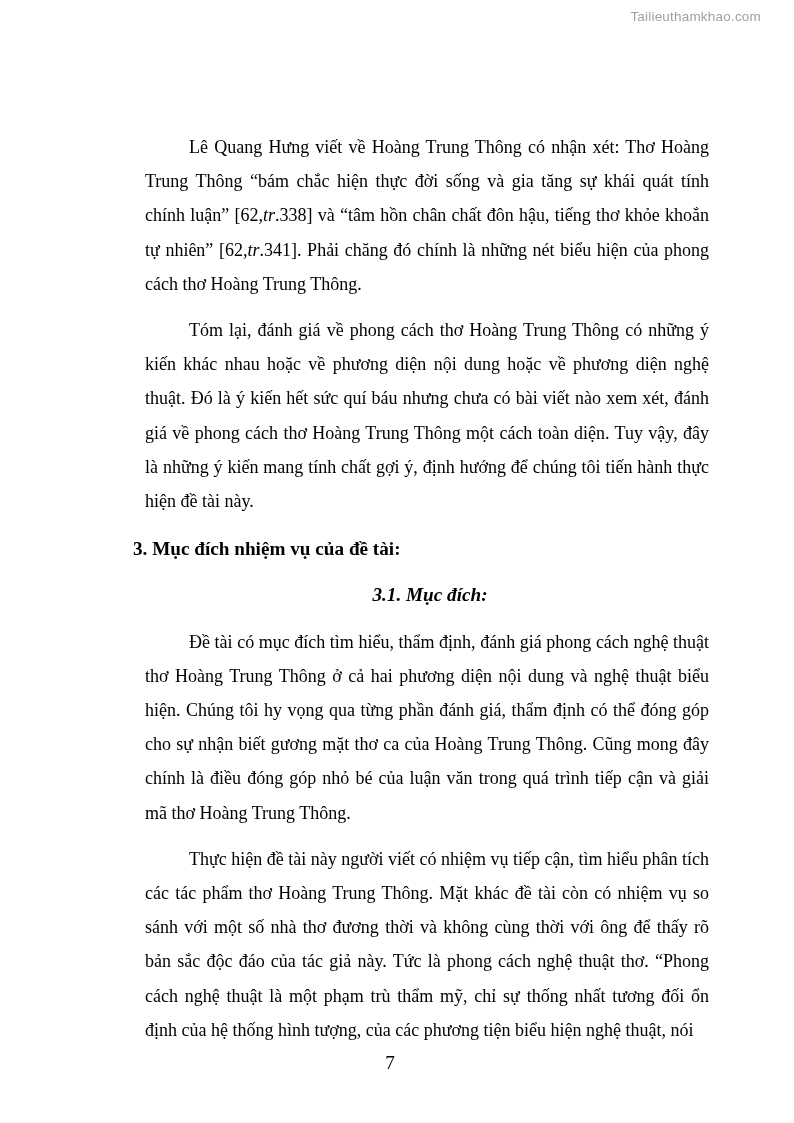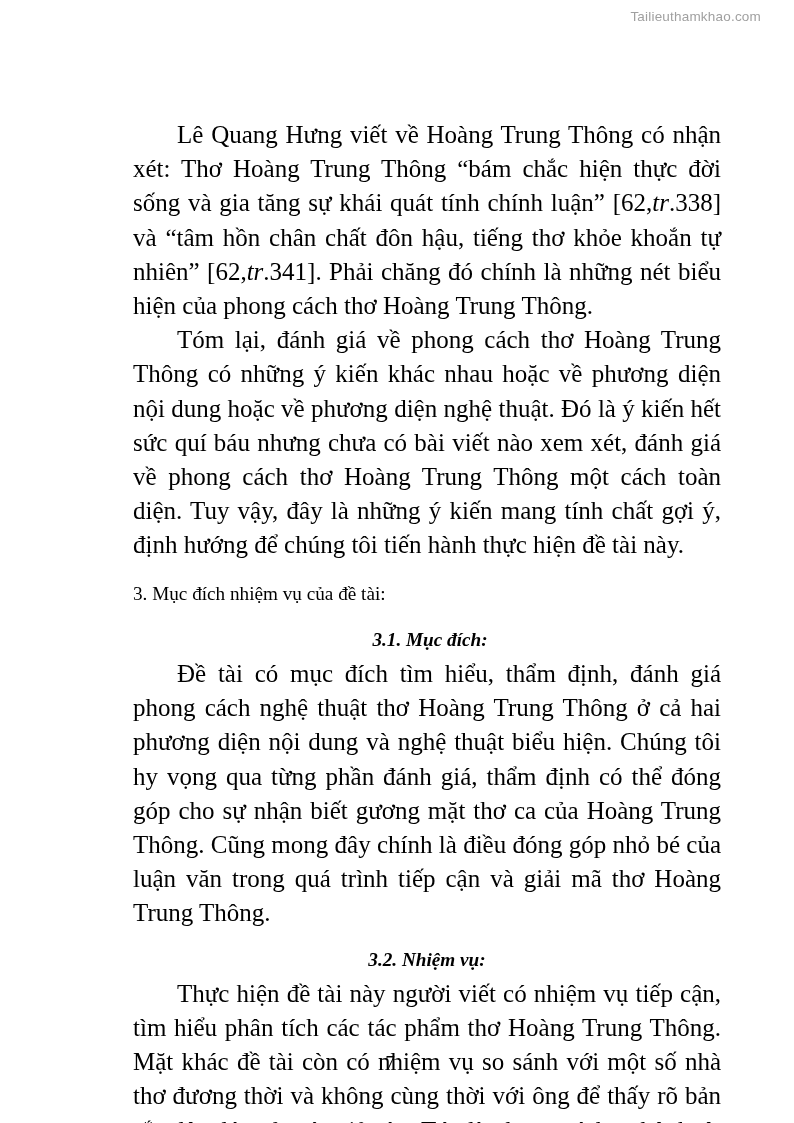--- a/index.html
+++ b/index.html
@@ -27,33 +27,33 @@
     white-space: nowrap;
     user-select: none;
   }
   .content {
     position: absolute;
     left: 133px;
     top: 118px;
     width: 588px;
   }
   p.body-para {
-    margin: 0;
-    font-size: 25px;
+    margin: 12px;
+    font-size: 18px;
     line-height: 34.2px;
     text-align: justify;
     text-justify: inter-word;
     text-indent: 44px;
     hyphens: none;
   }
   h3.heading-main {
     margin: 14px 0 0 0;
     font-size: 19.2px;
     line-height: 34.2px;
-    font-weight: normal;
+    font-weight: bold;
     font-style: normal;
     text-align: left;
   }
   h4.heading-sub {
     margin: 12px 0 0 0;
     font-size: 19.2px;
     line-height: 34.2px;
     font-weight: bold;
     font-style: italic;
     text-align: center;
@@ -80,19 +80,18 @@
 <div class="page">
 
   <div class="watermark">Tailieuthamkhao.com</div>
 
   <div class="content">
       <p class="body-para"><span>Lê Quang Hưng viết về Hoàng Trung Thông có nhận xét: Thơ Hoàng Trung Thông “bám chắc hiện thực đời sống và gia tăng sự khái quát tính chính luận” [62,</span><span class="cite-it">tr</span><span>.338] và “tâm hồn chân chất đôn hậu, tiếng thơ khỏe khoắn tự nhiên” [62,</span><span class="cite-it">tr</span><span>.341]. Phải chăng đó chính là những nét biểu hiện của phong cách thơ Hoàng Trung Thông.</span></p>
       <p class="body-para"><span>Tóm lại, đánh giá về phong cách thơ Hoàng Trung Thông có những ý kiến khác nhau hoặc về phương diện nội dung hoặc về phương diện nghệ thuật. Đó là ý kiến hết sức quí báu nhưng chưa có bài viết nào xem xét, đánh giá về phong cách thơ Hoàng Trung Thông một cách toàn diện. Tuy vậy, đây là những ý kiến mang tính chất gợi ý, định hướng để chúng tôi tiến hành thực hiện đề tài này.</span></p>
       <h3 class="heading-main">3. Mục đích nhiệm vụ của đề tài:</h3>
       <h4 class="heading-sub indented">3.1. Mục đích:</h4>
       <p class="body-para"><span>Đề tài có mục đích tìm hiểu, thẩm định, đánh giá phong cách nghệ thuật thơ Hoàng Trung Thông ở cả hai phương diện nội dung và nghệ thuật biểu hiện. Chúng tôi hy vọng qua từng phần đánh giá, thẩm định có thể đóng góp cho sự nhận biết gương mặt thơ ca của Hoàng Trung Thông. Cũng mong đây chính là điều đóng góp nhỏ bé của luận văn trong quá trình tiếp cận và giải mã thơ Hoàng Trung Thông.</span></p>
-      <h4 class="heading-sub">3.2. Nhiệm vụ:</h4>
       <p class="body-para"><span>Thực hiện đề tài này người viết có nhiệm vụ tiếp cận, tìm hiểu phân tích các tác phẩm thơ Hoàng Trung Thông. Mặt khác đề tài còn có nhiệm vụ so sánh với một số nhà thơ đương thời và không cùng thời với ông để thấy rõ bản sắc độc đáo của tác giả này. Tức là phong cách nghệ thuật thơ. “Phong cách nghệ thuật là một phạm trù thẩm mỹ, chỉ sự thống nhất tương đối ổn định của hệ thống hình tượng, của các phương tiện biểu hiện nghệ thuật, nói</span></p>
     </div>
 
   <div class="page-number">7</div>
 
 </div>
 
 </body></html>

